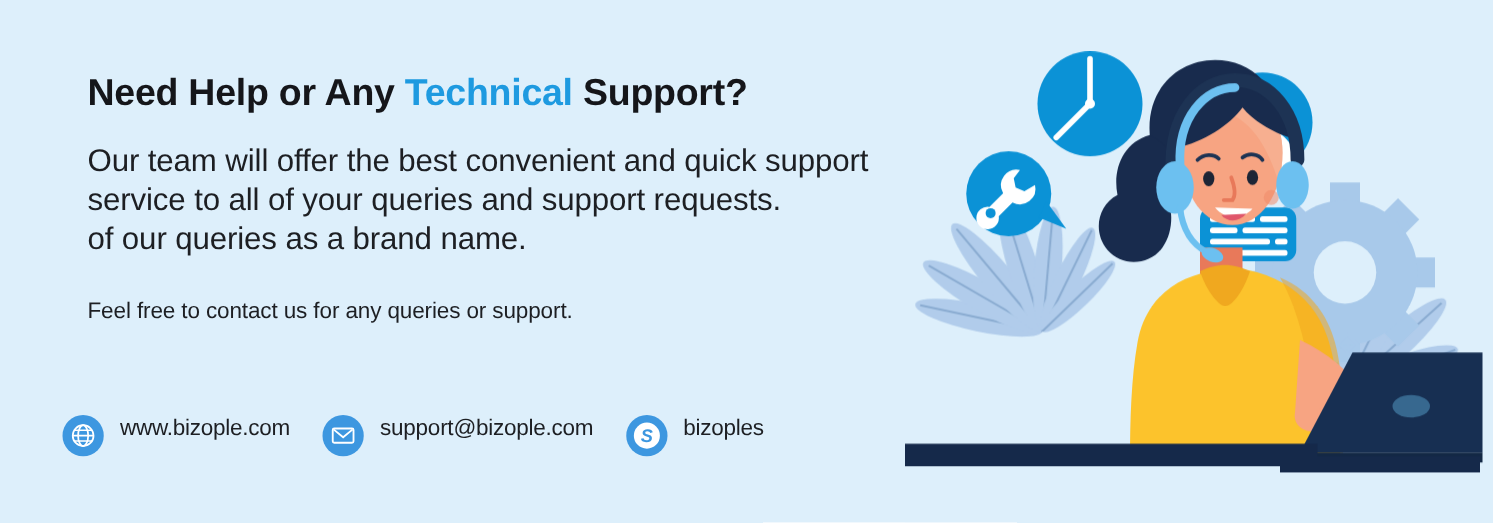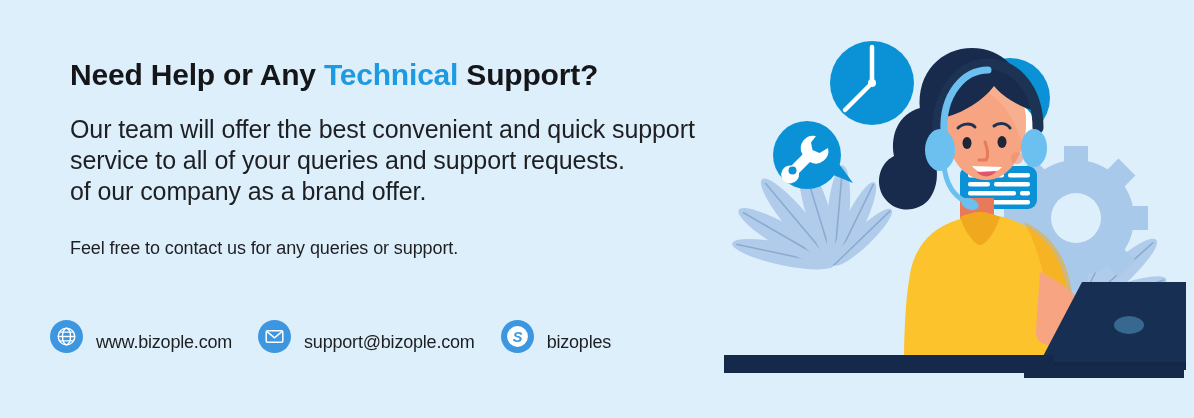--- a/index.html
+++ b/index.html
@@ -56,23 +56,24 @@
   .contacts {
     position: absolute;
     left: 50px;
     top: 320px;
     display: flex;
     align-items: center;
     z-index: 30;
   }
   .contact-item {
     display: flex;
-    align-items: flex-end;
+    align-items: flex-start;
     margin-right: 26px;
     text-decoration: none;
+    margin-top: 12px;
   }
   .contact-item:last-child { margin-right: 0; }
   .cbadge {
     width: 33px;
     height: 33px;
     border-radius: 50%;
     background: #3d97e0;
     display: flex;
     align-items: center;
     justify-content: center;
@@ -328,21 +329,21 @@
       </g>
     </svg>
   </div>
 
   <div class="content">
     <h1 class="headline"><span>Need Help or Any </span><span class="accent">Technical</span><span> Support?</span></h1>
 
     <p class="body-copy">
       <span class="ln">Our team will offer the best convenient and quick support</span>
       <span class="ln">service to all of your queries and support requests.</span>
-      <span class="ln">of our company as a brand offer.</span>
+      <span class="ln">of our queries as a brand name.</span>
     </p>
 
     <p class="cta-line">Feel free to contact us for any queries or support.</p>
   </div>
 
   <div class="contacts">
 
     <div class="contact-item">
       <span class="cbadge">
         <svg width="21" height="21" viewBox="0 0 24 24">

